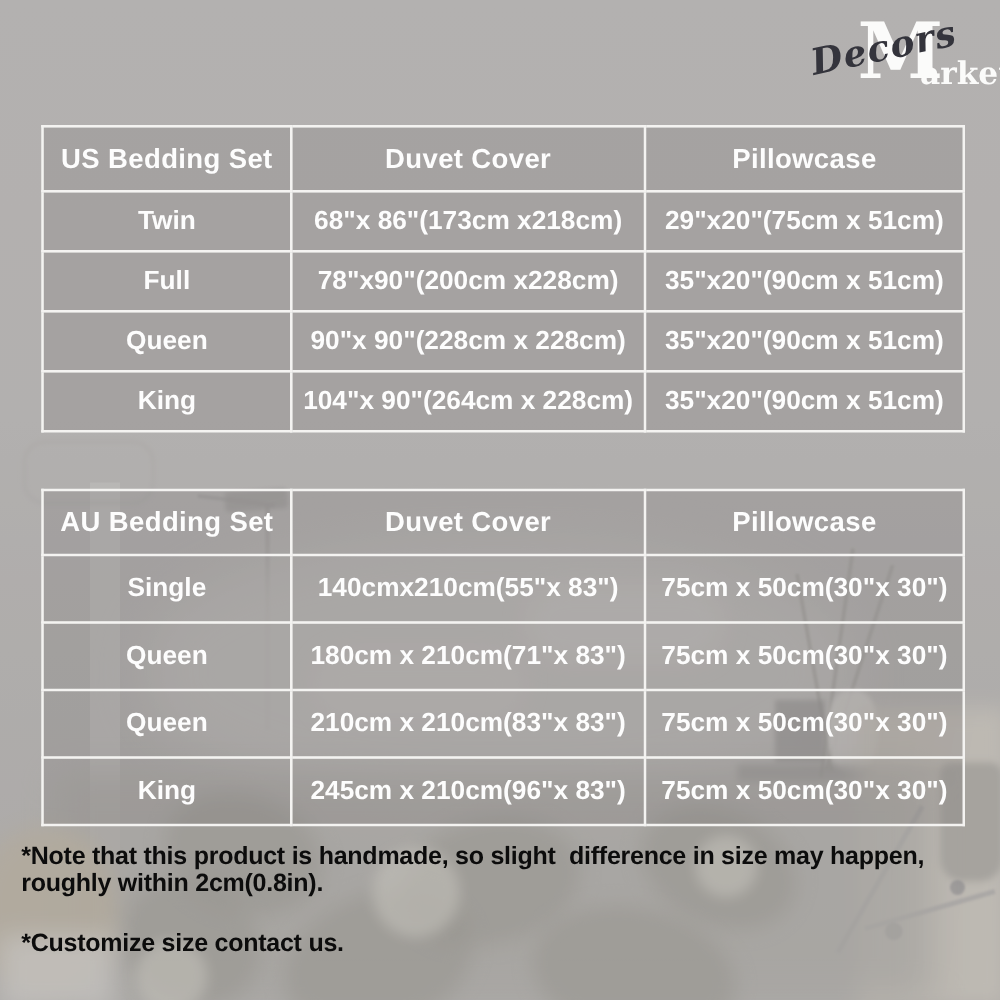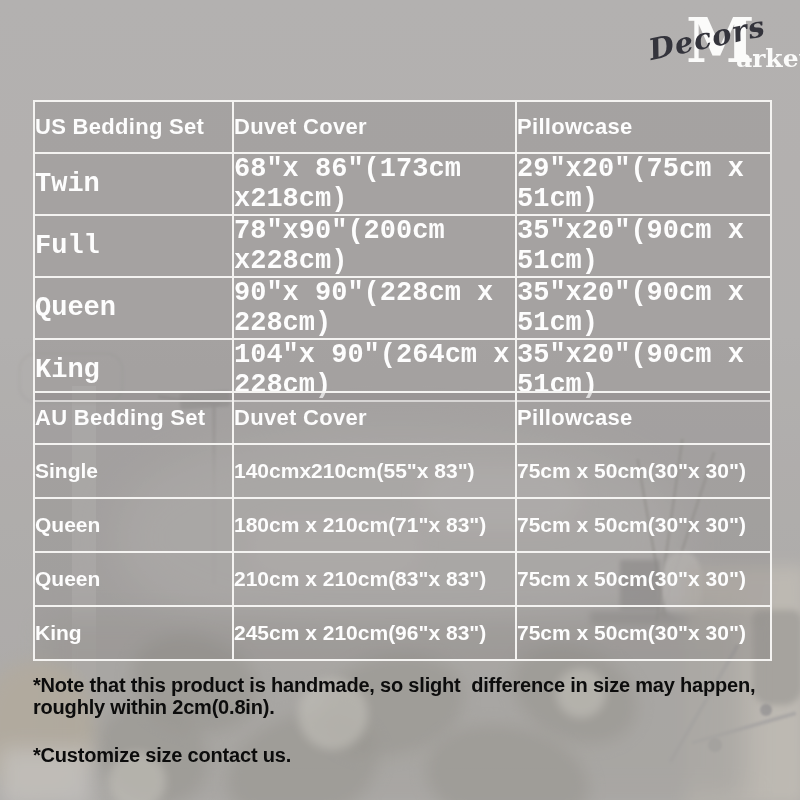--- a/index.html
+++ b/index.html
@@ -61,28 +61,28 @@
   .logo .script { left:0px;  top:16px; font-family:"DejaVu Serif", serif; font-style:italic; font-weight:700; font-size:29px; color:#34343c; transform:rotate(-12deg); letter-spacing:1px; }
   .logo .rest   { left:88px; top:38px; font-family:"DejaVu Serif", serif; font-weight:700; font-size:25px; color:#fbfbfa; }
 
   table.t {
     position:absolute; z-index:2; left:33px; width:737px;
     border-collapse:collapse; table-layout:fixed;
   }
   .t1 { top:100px; } .t2 { top:391px;padding-left:28px; }
   table.t th, table.t td {
     border:2px solid #f4f3f1; background:rgba(118,116,114,0.22);
-    color:#fdfdfd; text-align:left; vertical-align:middle;
+    color:#fdfdfd; text-align:center; vertical-align:middle;
     font-weight:bold; padding:0; overflow:hidden;
   }
   table.t th { font-size:22px; height:50px; letter-spacing:.3px; }
-  .t1 td { font-size:27px; height:46px;font-family:Liberation Mono, monospace; }
+  .t1 td { font-size:21px; height:46px; }
   .t2 td { font-size:21px; height:52px;margin-top:36px; }
 
-  .notes { position:absolute; z-index:2; left:33px; top:674px; width:756px; }
+  .notes { position:absolute; z-index:2; left:17px; top:674px; width:756px; }
   .note {
     margin:0; color:#0c0c0c; font-weight:bold; font-size:20px;
     line-height:22px; letter-spacing:-0.2px; white-space:pre-wrap;
   }
   .note + .note { margin-top:26px; }
 </style>
 </head>
 <body>
 
 <div class="canvas">

